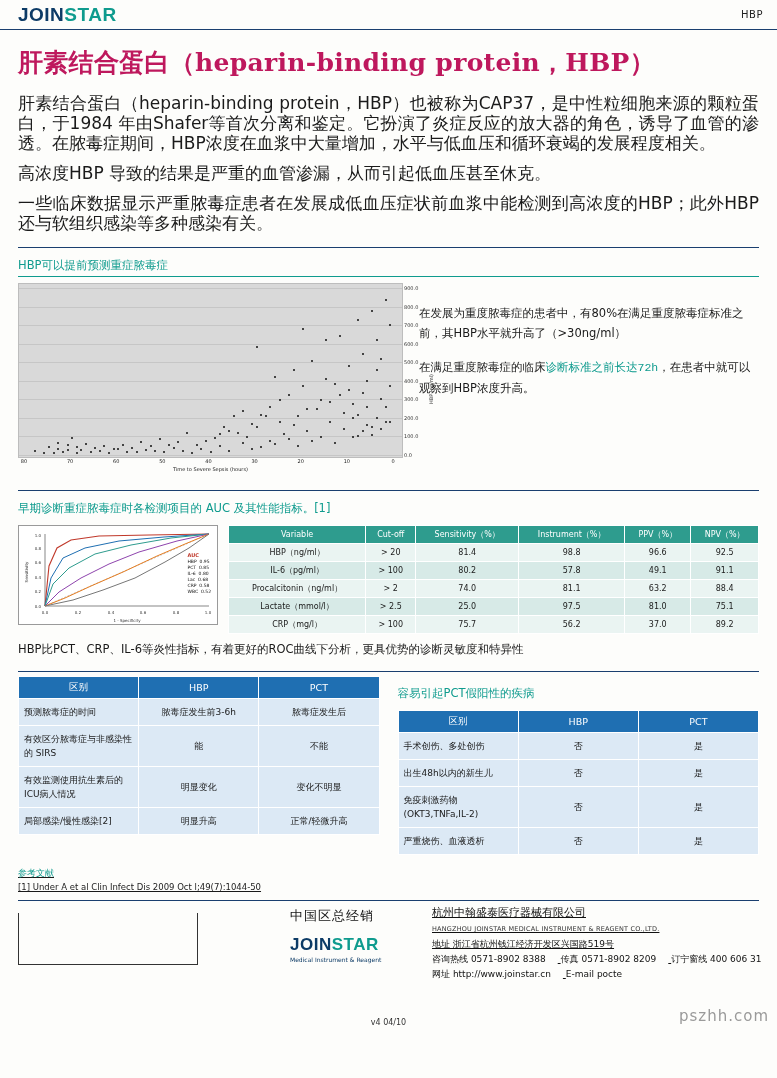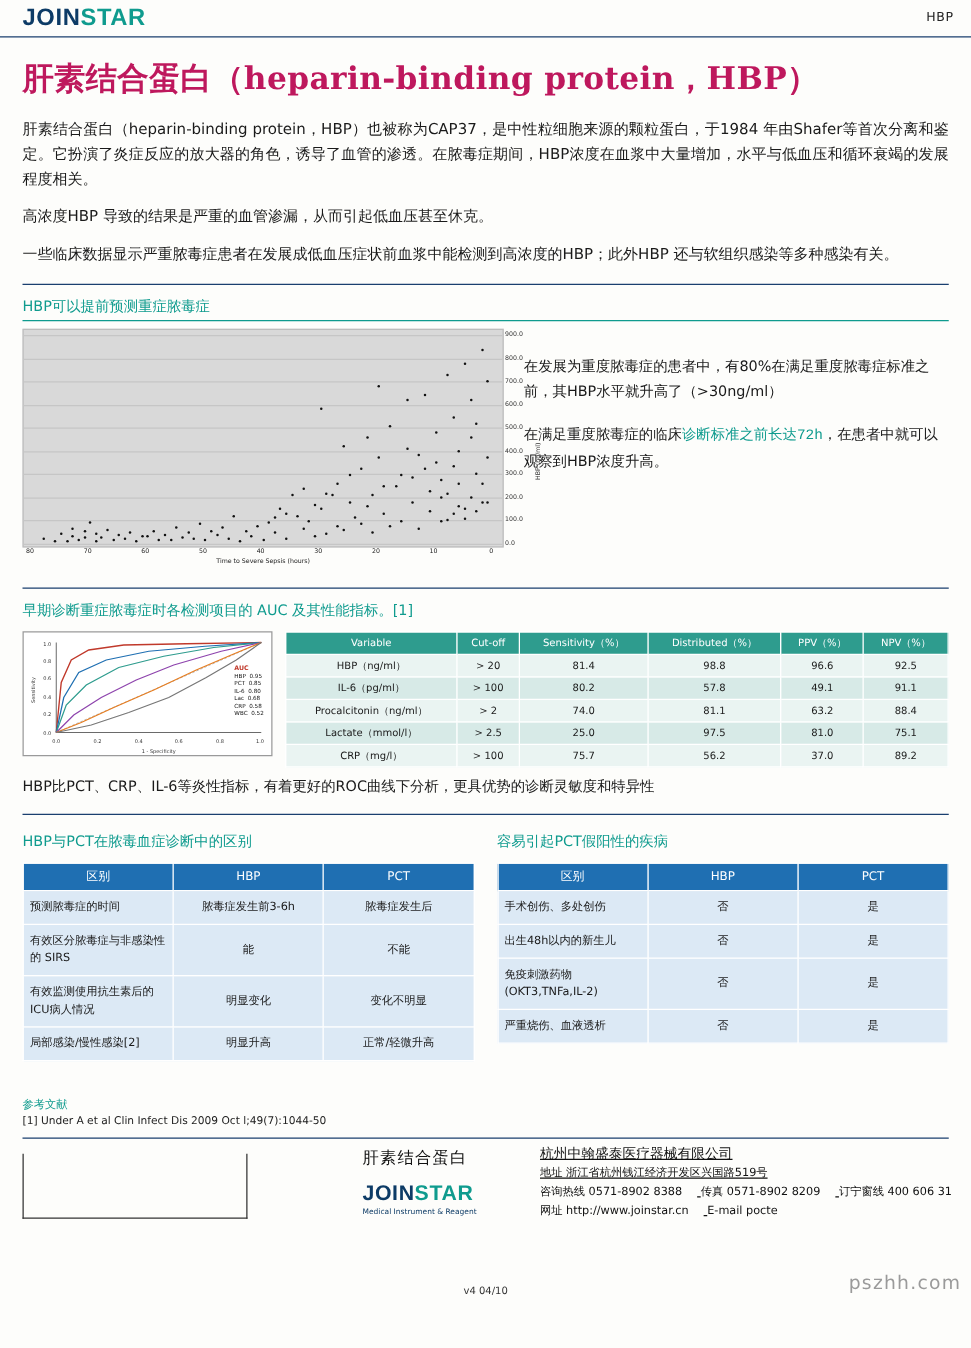--- a/index.html
+++ b/index.html
@@ -24,21 +24,21 @@
   .logo .s{color:#0f9b8e;}
   .hbp-tag{font-size:10px;color:#222;letter-spacing:.5px;}
 
   .content{padding:0 18px;box-sizing:border-box;}
 
   h1.title{
     font-family:"DejaVu Serif","Liberation Serif",serif;
     color:#be185d;font-size:25px;margin:16px 0 14px 0;font-weight:bold;
     letter-spacing:.3px;
   }
-  p.intro{font-size:12px;line-height:20px;margin:0 0 10px 0;text-align:justify;}
+  p.intro{font-size:17px;line-height:20px;margin:0 0 10px 0;text-align:justify;}
 
   hr.rule{border:0;border-top:1px solid #1a3f6f;margin:14px 0 0 0;}
 
   .sec-head{
     color:#0f9b8e;font-size:11.5px;margin:10px 0 6px 0;
     border-bottom:1px solid #0f9b8e;padding-bottom:3px;
   }
   .sec-head.nb{border-bottom:none;}
 
   
@@ -98,21 +98,21 @@
     background:#1f6fb2;color:#fff;font-weight:normal;padding:4px 2px;
     border:1px solid #fff;text-align:center;font-size:9.5px;
   }
   table.cmp td{
     background:#dce9f5;border:1px solid #fff;text-align:center;
     padding:6px 3px;font-size:9px;line-height:14px;
   }
   table.cmp td.first{text-align:left;padding-left:5px;}
 
   
-  .refs{margin-top:28px;}
+  .refs{margin-top:12px;text-decoration:underline;}
   .refs .rh{color:#0f9b8e;font-size:9px;margin-bottom:2px;}
   .refs .rl{font-size:8.5px;color:#222;}
 
   hr.rule2{border:0;border-top:1px solid #1a3f6f;margin:8px 0 0 0;}
 
   
   .footer{position:relative;height:130px;padding:10px 18px 0 18px;box-sizing:border-box;}
   .dist{font-size:9.5px;color:#222;}
   .distbox{
     margin-top:2px;width:180px;height:52px;
@@ -372,21 +372,21 @@
           <div><span>WBC</span>&nbsp;&nbsp;<span>0.52</span></div>
         </div>
       </div>
 
       <table class="vartab">
         <thead>
           <tr>
             <th>Variable</th>
             <th>Cut-off</th>
             <th>Sensitivity（%）</th>
-            <th>Distributed（%）</th>
+            <th>Instrument（%）</th>
             <th>PPV（%）</th>
             <th>NPV（%）</th>
           </tr>
         </thead>
         <tbody>
           <tr>
             <td>HBP（ng/ml）</td>
             <td>&gt; 20</td>
             <td>81.4</td>
             <td>98.8</td>
@@ -429,21 +429,20 @@
       </table>
     </div>
 
     <p class="note">HBP比PCT、CRP、IL-6等炎性指标，有着更好的ROC曲线下分析，更具优势的诊断灵敏度和特异性</p>
 
     <hr class="rule">
 
     <div class="blk3">
 
       <div class="col">
-        <div class="sec-head nb">HBP与PCT在脓毒血症诊断中的区别</div>
         <table class="cmp">
           <thead>
             <tr>
               <th>区别</th>
               <th>HBP</th>
               <th>PCT</th>
             </tr>
           </thead>
           <tbody>
             <tr>
@@ -512,30 +511,31 @@
       <div class="rl">[1] Under A et al Clin Infect Dis 2009 Oct l;49(7):1044-50</div>
     </div>
 
     <hr class="rule2">
   </div>
 
   <div class="footer">
     <div class="distbox"></div>
 
     <div class="foot-center">
-      <div class="cn">肝素结合蛋白</div>
+      <div class="cn">中国区总经销</div>
       <div class="foot-logo">
         <span class="j">JOIN</span><span class="s">STAR</span>
       </div>
       <div class="foot-sub">Medical Instrument
 &amp; Reagent</div>
     </div>
 
     <div class="foot-right">
       <div class="co">杭州中翰盛泰医疗器械有限公司</div>
+      <div class="en">HANGZHOU JOINSTAR MEDICAL INSTRUMENT &amp; REAGENT CO.,LTD.</div>
       <div class="row">地址  浙江省杭州钱江经济开发区兴国路519号</div>
       <div class="row">
         <span class="g"><span>咨询热线</span> <span>0571-8902 8388</span></span>
         <span class="g"><span>传真</span> <span>0571-8902 8209</span></span>
         <span class="g"><span>订宁窗线</span> <span>400 606 31</span></span>
       </div>
       <div class="row">
         <span class="g"><span>网址</span> <span>http://www.joinstar.cn</span></span>
         <span class="g"><span>E-mail</span> <span>pocte</span></span>
       </div>

